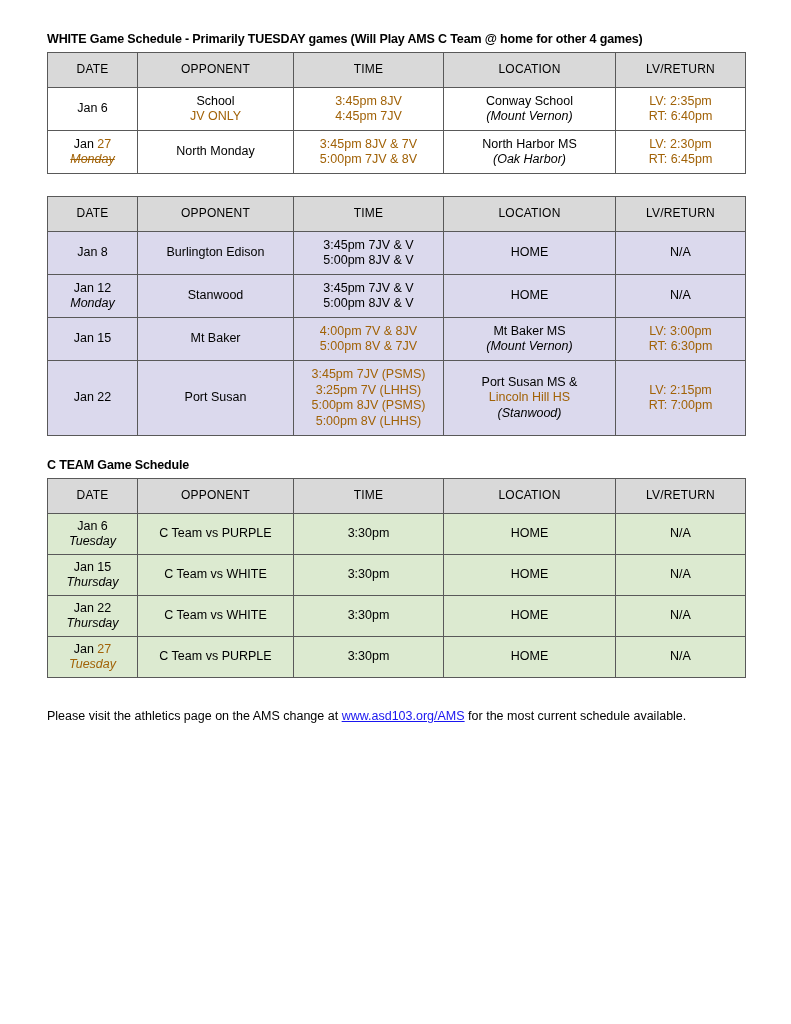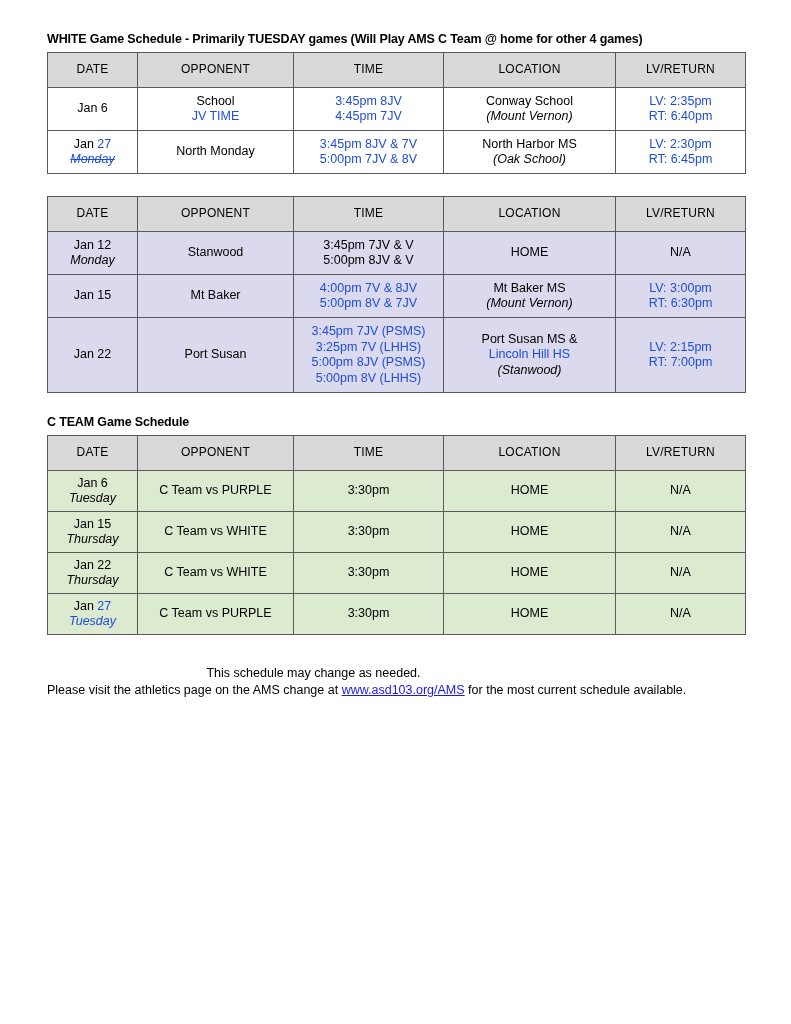--- a/index.html
+++ b/index.html
@@ -60,21 +60,21 @@
   col.c-time     { width: 150px; }
   col.c-location { width: 172px; }
   col.c-lv       { width: 130px; }
 
   tbody.white-body td  { background: #ffffff; height: 38px; }
   tbody.purple-body td { background: #dbd9ed; height: 38px; }
   tbody.green-body td  { background: #dcead0; height: 36px; }
 
   tr.tall td { height: 70px; }
 
-  .blue   { color: #1d4ed8; }
+  .blue   { color: #a16207; }
   .ital   { font-style: italic; }
   .strike { text-decoration: line-through; }
 
   .gap-a { height: 22px; }
   .gap-b { height: 22px; }
 
   .footer {
     margin-top: 30px;
     text-align: center;
     font-size: 12.5px;
@@ -113,21 +113,21 @@
         </tr>
       </thead>
       <tbody class="white-body">
 
         <tr>
           <td>
             <span>Jan 6</span>
           </td>
           <td>
             <span>School</span><br>
-            <span class="blue">JV TIME</span>
+            <span class="blue">JV ONLY</span>
           </td>
           <td class="blue">
             <span>3:45pm 8JV</span><br>
             <span>4:45pm 7JV</span>
           </td>
           <td>
             <span>Conway School</span><br>
             <span class="ital">(Mount Vernon)</span>
           </td>
           <td class="blue">
@@ -146,21 +146,21 @@
           </td>
           <td>
             <span>North Monday</span>
           </td>
           <td class="blue">
             <span>3:45pm 8JV &amp; 7V</span><br>
             <span>5:00pm 7JV &amp; 8V</span>
           </td>
           <td>
             <span>North Harbor MS</span><br>
-            <span class="ital">(Oak School)</span>
+            <span class="ital">(Oak Harbor)</span>
           </td>
           <td class="blue">
             <span>LV: 2:30pm</span><br>
             <span>RT: 6:45pm</span>
           </td>
         </tr>
 
       </tbody>
     </table>
   </div>
@@ -181,20 +181,38 @@
         <tr>
           <th>DATE</th>
           <th>OPPONENT</th>
           <th>TIME</th>
           <th>LOCATION</th>
           <th>LV/RETURN</th>
         </tr>
       </thead>
       <tbody class="purple-body">
 
+        <tr>
+          <td>
+            <span>Jan 8</span>
+          </td>
+          <td>
+            <span>Burlington Edison</span>
+          </td>
+          <td>
+            <span>3:45pm 7JV &amp; V</span><br>
+            <span>5:00pm 8JV &amp; V</span>
+          </td>
+          <td>
+            <span>HOME</span>
+          </td>
+          <td>
+            <span>N/A</span>
+          </td>
+        </tr>
 
         <tr>
           <td>
             <span>Jan 12</span><br>
             <span class="ital">Monday</span>
           </td>
           <td>
             <span>Stanwood</span>
           </td>
           <td>
@@ -357,21 +375,20 @@
           <td>
             <span>N/A</span>
           </td>
         </tr>
 
       </tbody>
     </table>
   </div>
 
   <div class="footer">
-    <div>This schedule may change as needed.</div>
     <div class="nowrap">
       <span>Please visit the athletics page on the AMS change at</span>
       <a href="#">www.asd103.org/AMS</a>
       <span>for the most current schedule available.</span>
     </div>
   </div>
 
 </div>
 
 </body></html>

